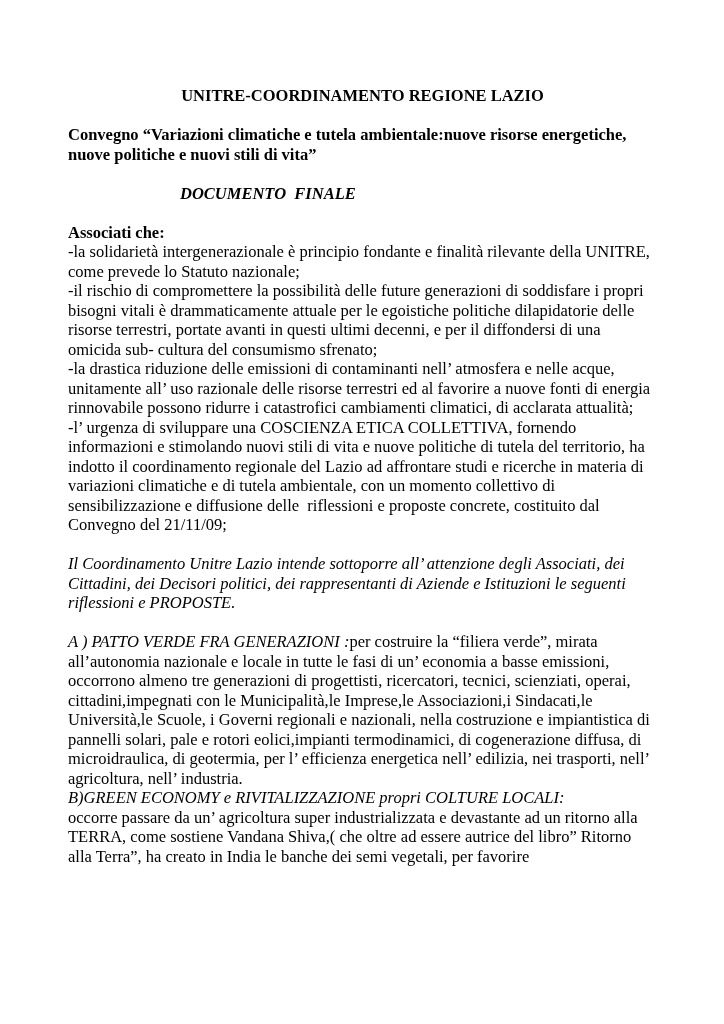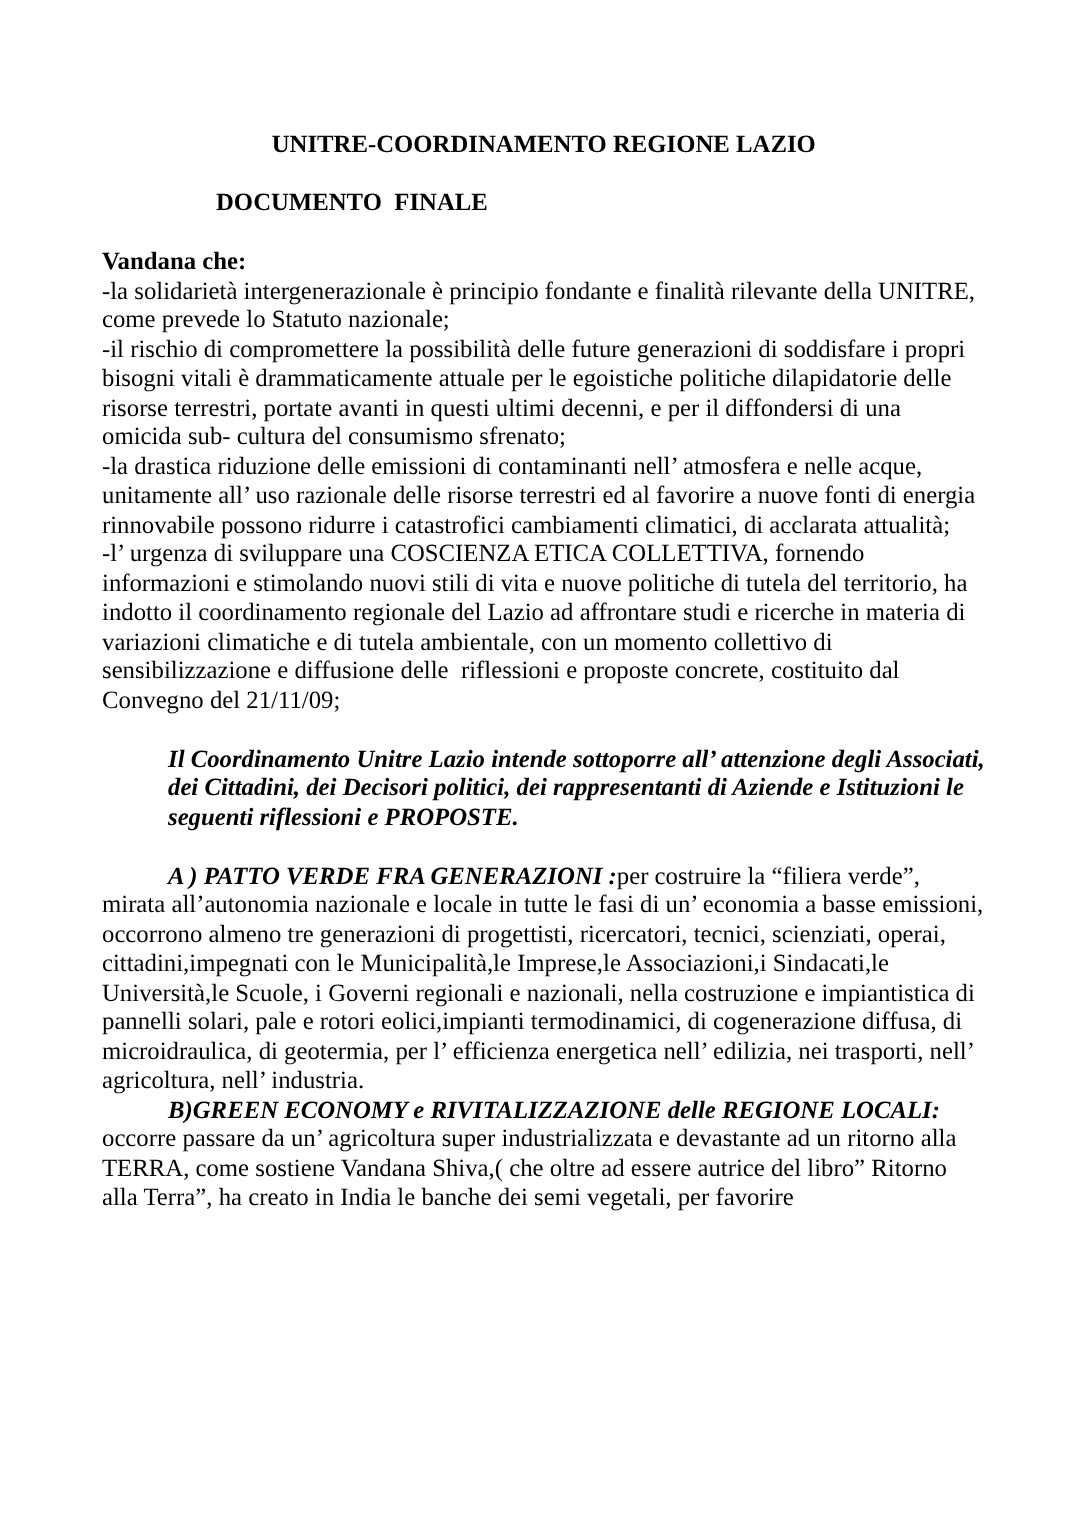--- a/index.html
+++ b/index.html
@@ -16,48 +16,49 @@
     font-family: "Liberation Serif", serif;
     font-size: 16.5px;
     line-height: 19.5px;
     box-sizing: border-box;
     padding: 86px 67px 0 68px;
     overflow: hidden;
   }
   .txt { white-space: pre-wrap; }
   .b  { font-weight: bold; }
   .i  { }
-  .bi { font-weight: bold; font-style: italic; margin-left: 44px; }
+  .bi { font-weight: normal; font-style: italic; }
   .center { text-align: center; }
   .gap { margin-top: 19.5px; }
-  .indent { margin-left: 76px; }
+  .indent { margin-left: 112px; font-style: italic; }
   .block { display: block; }
 </style>
 </head>
 <body>
 
 <div class="page">
 
   <div class="txt b center">UNITRE-COORDINAMENTO REGIONE LAZIO</div>
 
+  <div class="txt b gap">Convegno “Variazioni climatiche e tutela ambientale:nuove risorse energetiche, nuove politiche e nuovi stili di vita”</div>
 
   <div class="txt b gap indent">DOCUMENTO  FINALE</div>
 
-  <div class="txt b gap">Vandana che:</div>
+  <div class="txt b gap">Associati che:</div>
 
   <div>
     <div class="txt i">-la solidarietà intergenerazionale è principio fondante e finalità rilevante della UNITRE, come prevede lo Statuto nazionale;</div>
     <div class="txt i">-il rischio di compromettere la possibilità delle future generazioni di soddisfare i propri bisogni vitali è drammaticamente attuale per le egoistiche politiche dilapidatorie delle risorse terrestri, portate avanti in questi ultimi decenni, e per il diffondersi di una omicida sub- cultura del consumismo sfrenato;</div>
     <div class="txt i">-la drastica riduzione delle emissioni di contaminanti nell’ atmosfera e nelle acque, unitamente all’ uso razionale delle risorse terrestri ed al favorire a nuove fonti di energia rinnovabile possono ridurre i catastrofici cambiamenti climatici, di acclarata attualità;</div>
     <div class="txt i">-l’ urgenza di sviluppare una COSCIENZA ETICA COLLETTIVA, fornendo informazioni e stimolando nuovi stili di vita e nuove politiche di tutela del territorio, ha indotto il coordinamento regionale del Lazio ad affrontare studi e ricerche in materia di  variazioni climatiche e di tutela ambientale, con un momento collettivo di sensibilizzazione e diffusione delle  riflessioni e proposte concrete, costituito dal Convegno del 21/11/09;</div>
   </div>
 
   <div class="txt bi gap">Il Coordinamento Unitre Lazio intende sottoporre all’ attenzione degli Associati, dei Cittadini, dei Decisori politici, dei rappresentanti di Aziende e Istituzioni le seguenti riflessioni e PROPOSTE.</div>
 
   <div class="gap">
     <span class="txt bi">A ) PATTO VERDE FRA GENERAZIONI :</span><span class="txt i">per costruire la “filiera verde”, mirata all’autonomia nazionale e locale in tutte le fasi di un’ economia a basse emissioni, occorrono almeno tre generazioni di progettisti, ricercatori, tecnici, scienziati, operai, cittadini,impegnati con le Municipalità,le Imprese,le Associazioni,i Sindacati,le Università,le Scuole, i Governi regionali e nazionali, nella costruzione e impiantistica di pannelli solari, pale e rotori eolici,impianti termodinamici, di cogenerazione diffusa, di microidraulica, di geotermia, per l’ efficienza energetica nell’ edilizia, nei trasporti, nell’ agricoltura, nell’ industria.</span>
   </div>
 
   <div>
-    <span class="txt bi">B)GREEN ECONOMY e RIVITALIZZAZIONE delle REGIONE LOCALI:</span><span class="txt i block">occorre passare da un’ agricoltura super industrializzata e devastante ad un ritorno alla TERRA, come sostiene Vandana Shiva,( che oltre ad essere autrice del libro” Ritorno alla Terra”, ha creato in India le banche dei semi vegetali, per favorire</span>
+    <span class="txt bi">B)GREEN ECONOMY e RIVITALIZZAZIONE propri COLTURE LOCALI:</span><span class="txt i block">occorre passare da un’ agricoltura super industrializzata e devastante ad un ritorno alla TERRA, come sostiene Vandana Shiva,( che oltre ad essere autrice del libro” Ritorno alla Terra”, ha creato in India le banche dei semi vegetali, per favorire</span>
   </div>
 
 </div>
 
 </body></html>

